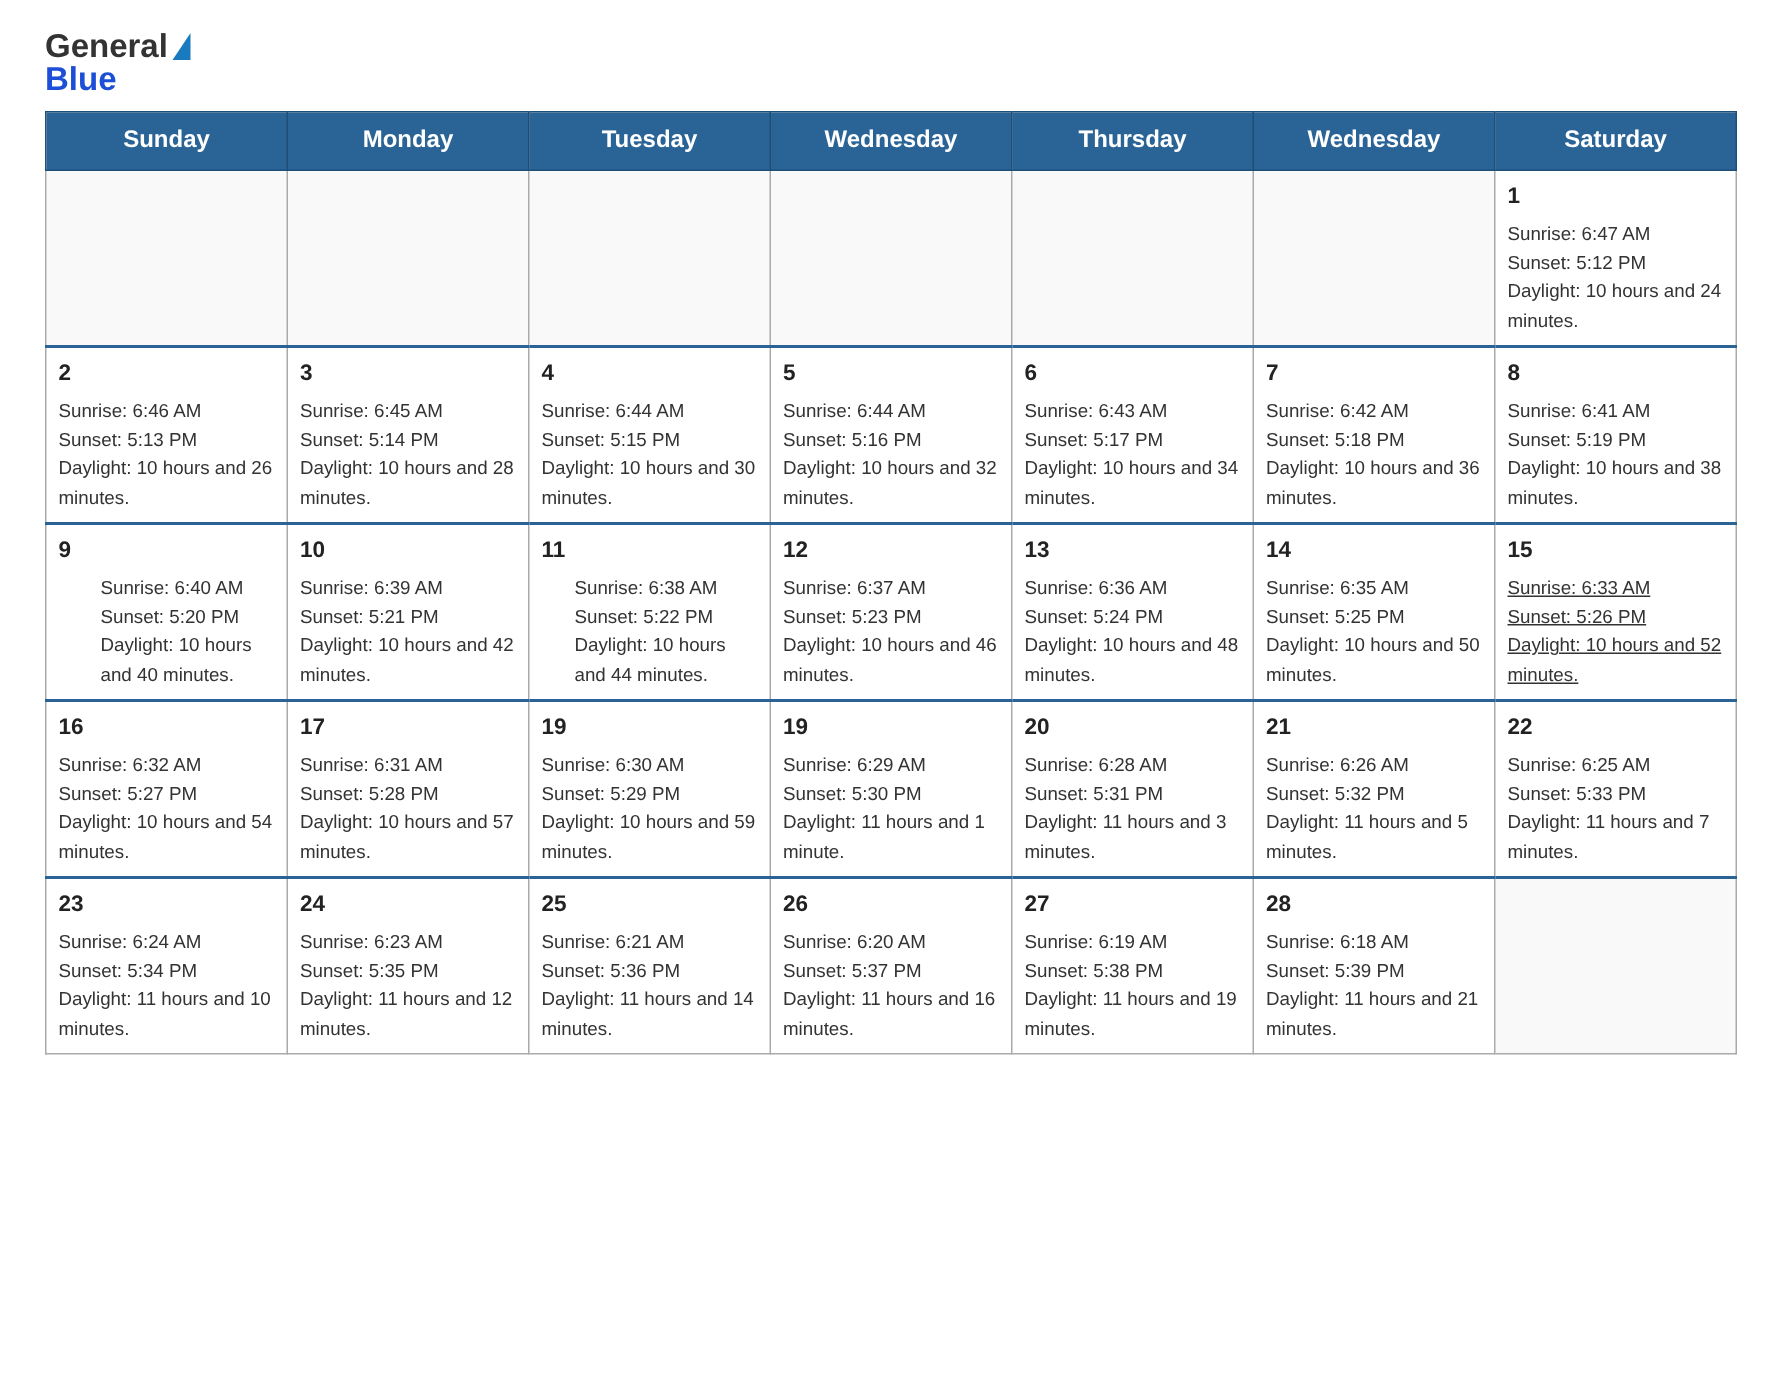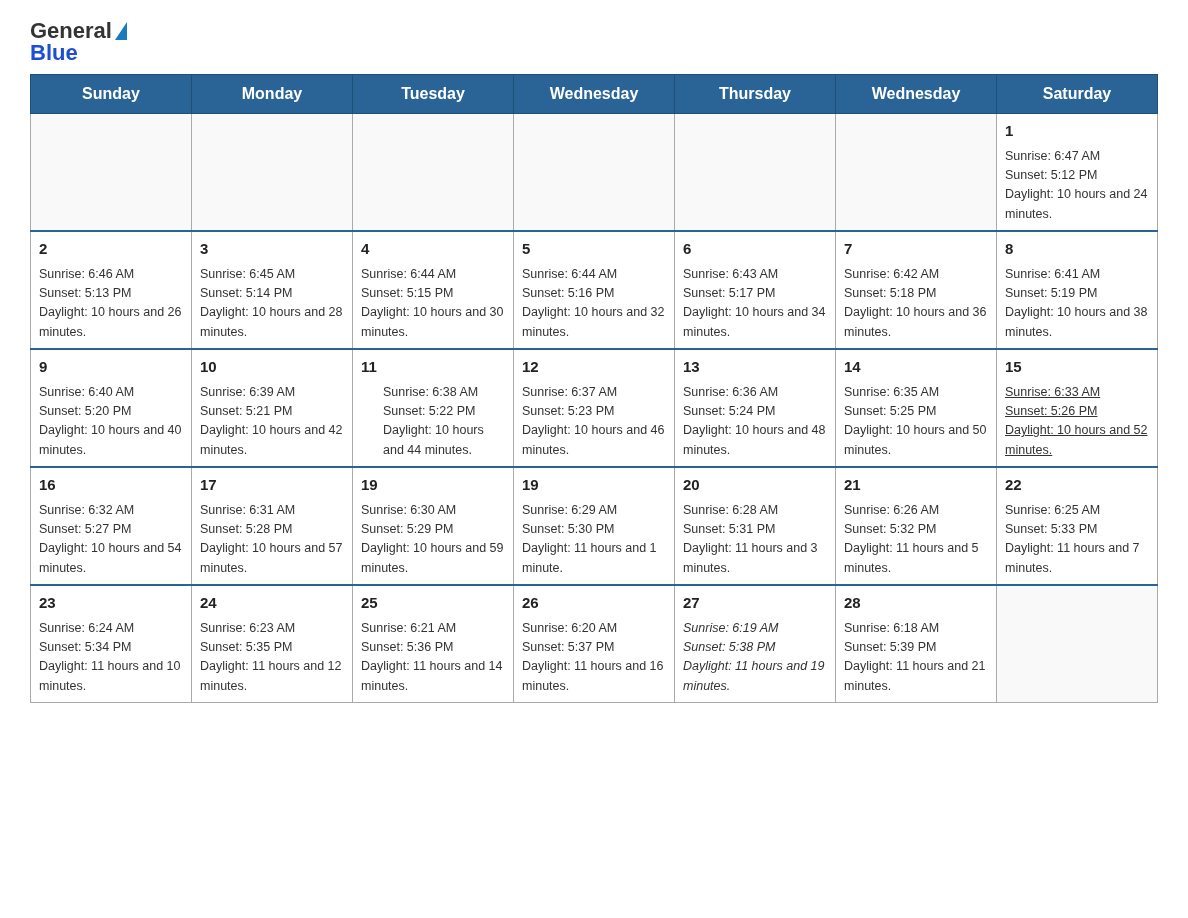--- a/index.html
+++ b/index.html
@@ -171,21 +171,21 @@
         <td>
           <span class="day-num">8</span>
           <div class="day-info" style="white-space: pre-line;">Sunrise: 6:41 AM
 Sunset: 5:19 PM
 Daylight: 10 hours and 38 minutes.</div>
         </td>
       </tr>
       <tr class="row-separator">
         <td>
           <span class="day-num">9</span>
-          <div class="day-info" style="white-space: pre-line;">Sunrise: 6:40 AM
+          <div class="day-info" style="white-space: pre-line; margin-left: 28px;">Sunrise: 6:40 AM
 Sunset: 5:20 PM
 Daylight: 10 hours and 40 minutes.</div>
         </td>
         <td>
           <span class="day-num">10</span>
           <div class="day-info" style="white-space: pre-line;">Sunrise: 6:39 AM
 Sunset: 5:21 PM
 Daylight: 10 hours and 42 minutes.</div>
         </td>
         <td>
@@ -283,21 +283,21 @@
 Daylight: 11 hours and 14 minutes.</div>
         </td>
         <td>
           <span class="day-num">26</span>
           <div class="day-info" style="white-space: pre-line;">Sunrise: 6:20 AM
 Sunset: 5:37 PM
 Daylight: 11 hours and 16 minutes.</div>
         </td>
         <td>
           <span class="day-num">27</span>
-          <div class="day-info" style="white-space: pre-line; font-style: italic;">Sunrise: 6:19 AM
+          <div class="day-info" style="white-space: pre-line;">Sunrise: 6:19 AM
 Sunset: 5:38 PM
 Daylight: 11 hours and 19 minutes.</div>
         </td>
         <td>
           <span class="day-num">28</span>
           <div class="day-info" style="white-space: pre-line;">Sunrise: 6:18 AM
 Sunset: 5:39 PM
 Daylight: 11 hours and 21 minutes.</div>
         </td>
         <td class="empty"></td>

